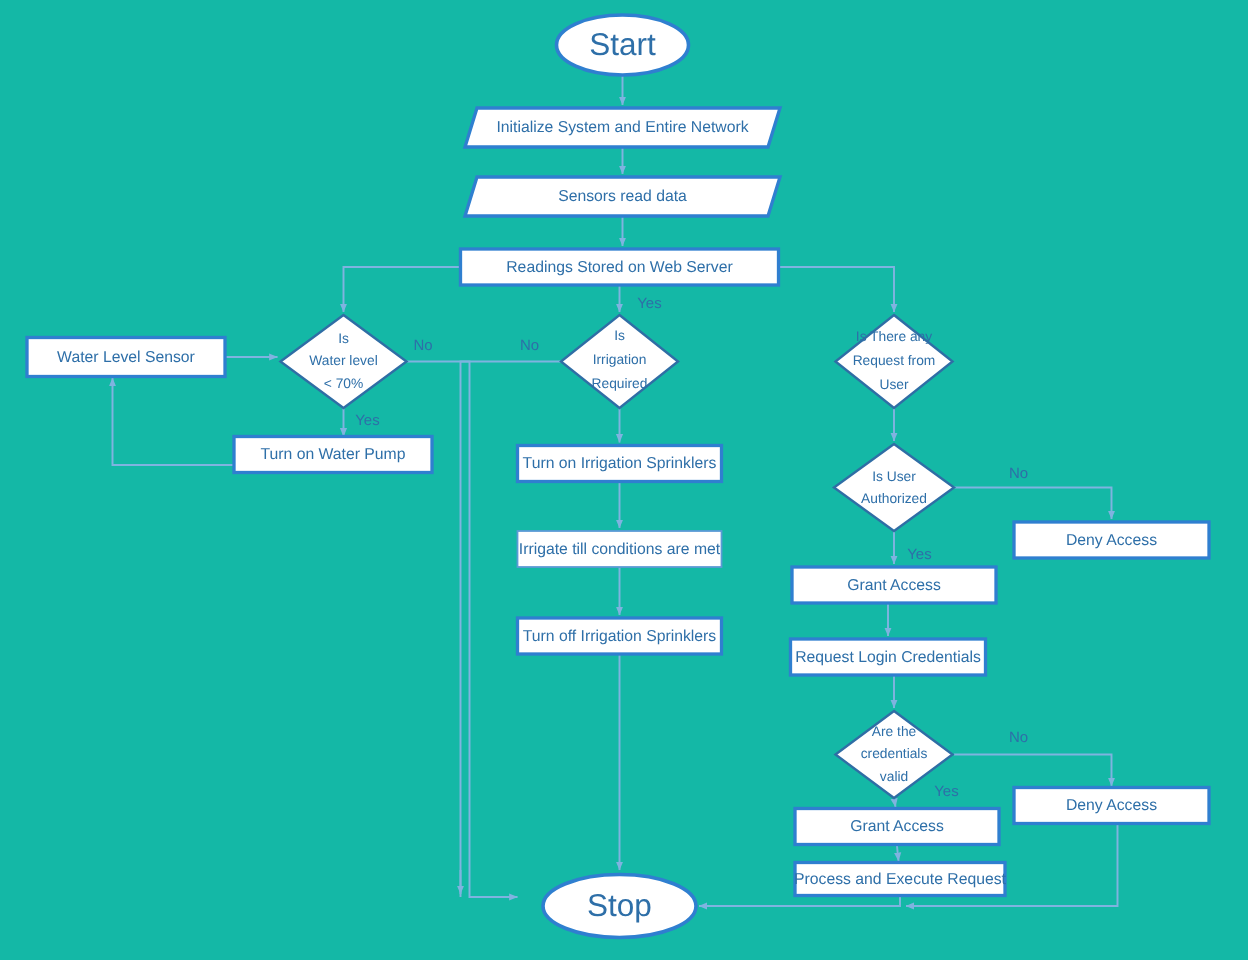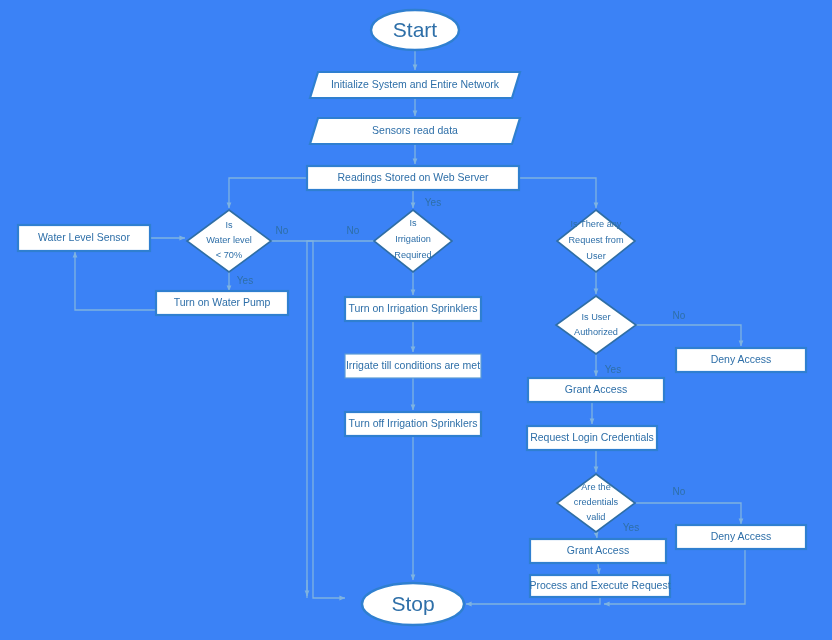--- a/index.html
+++ b/index.html
@@ -10,21 +10,21 @@
   body {
     width: 832px;
     height: 640px;
     overflow: hidden;
     font-family: "Liberation Sans", sans-serif;
   }
   #flow-root {
     position: relative;
     width: 832px;
     height: 640px;
-    background: #3b82f6;
+    background: #14b8a6;
   }
   svg#flowchart {
     display: block;
     width: 832px;
     height: 640px;
   }
   .node-shape {
     fill: #ffffff;
     stroke: #2f7fd0;
     stroke-width: 2.2;

